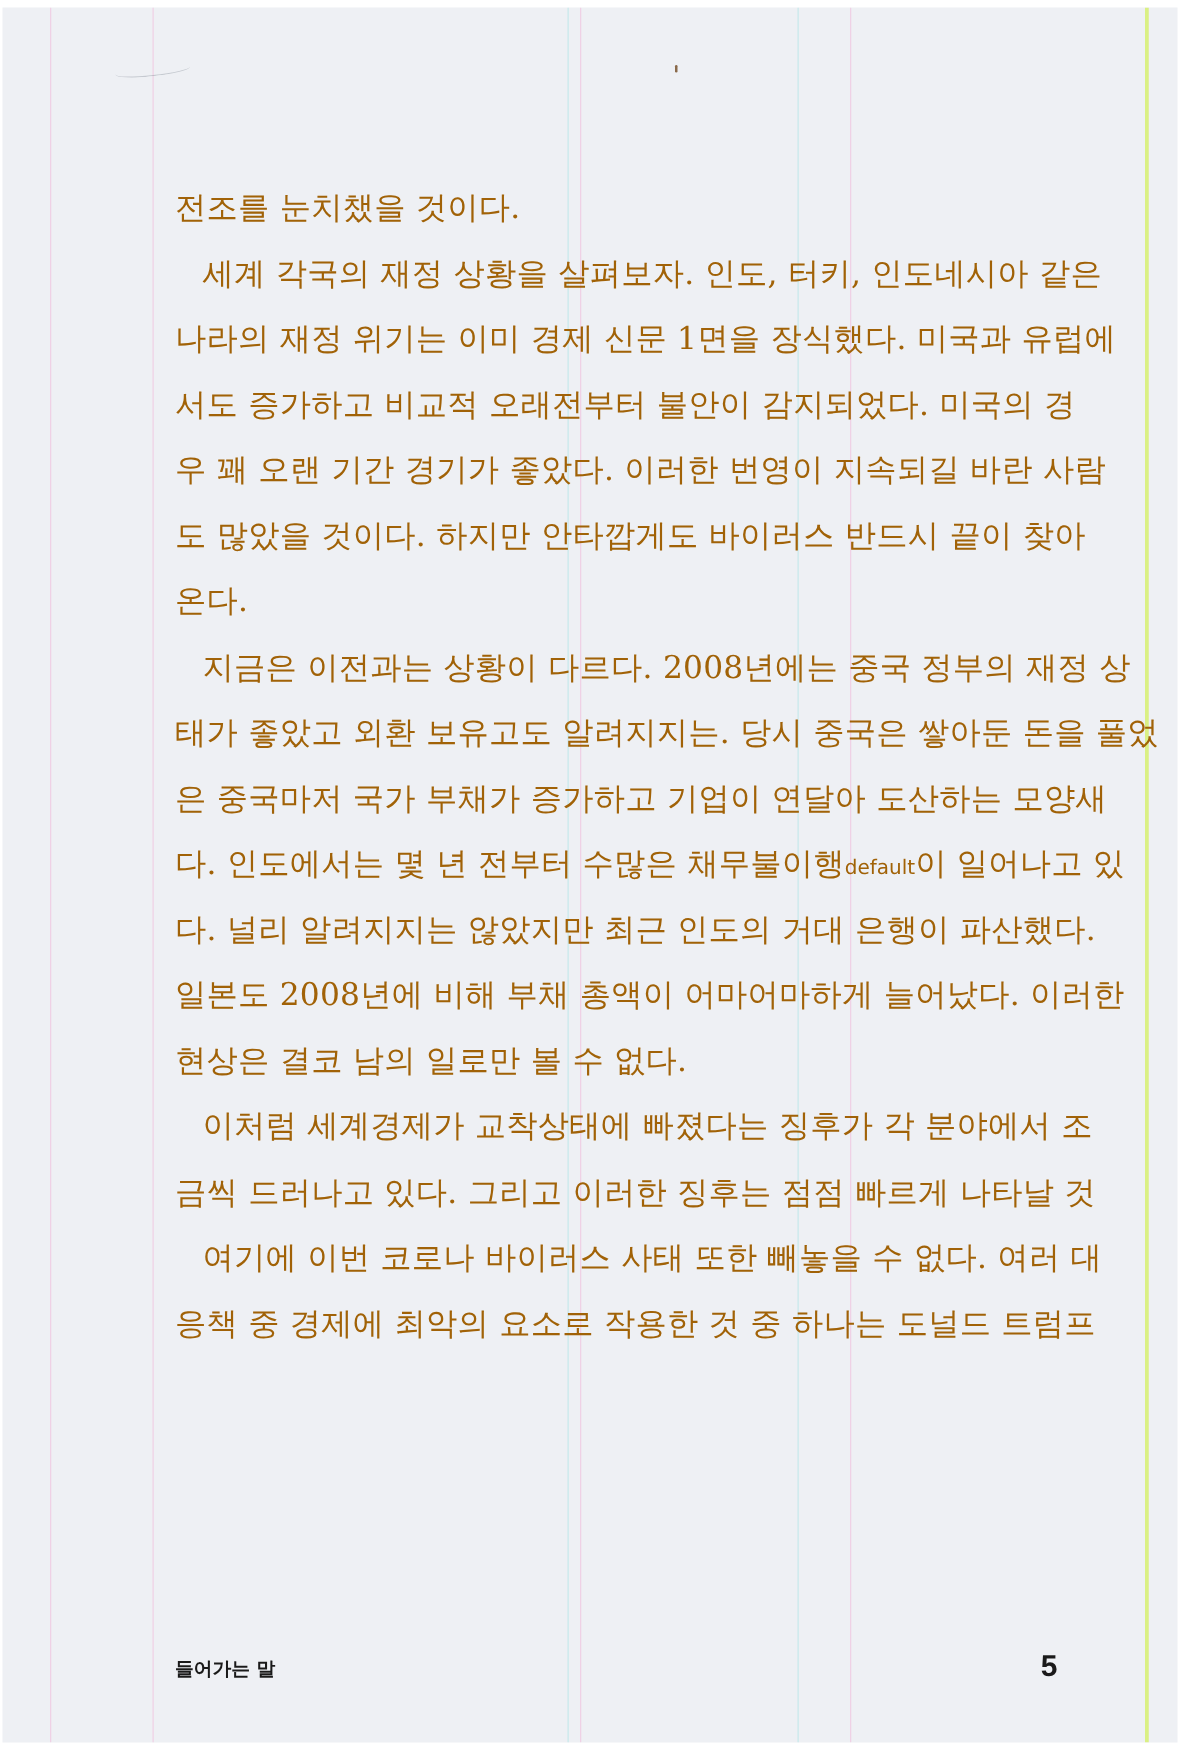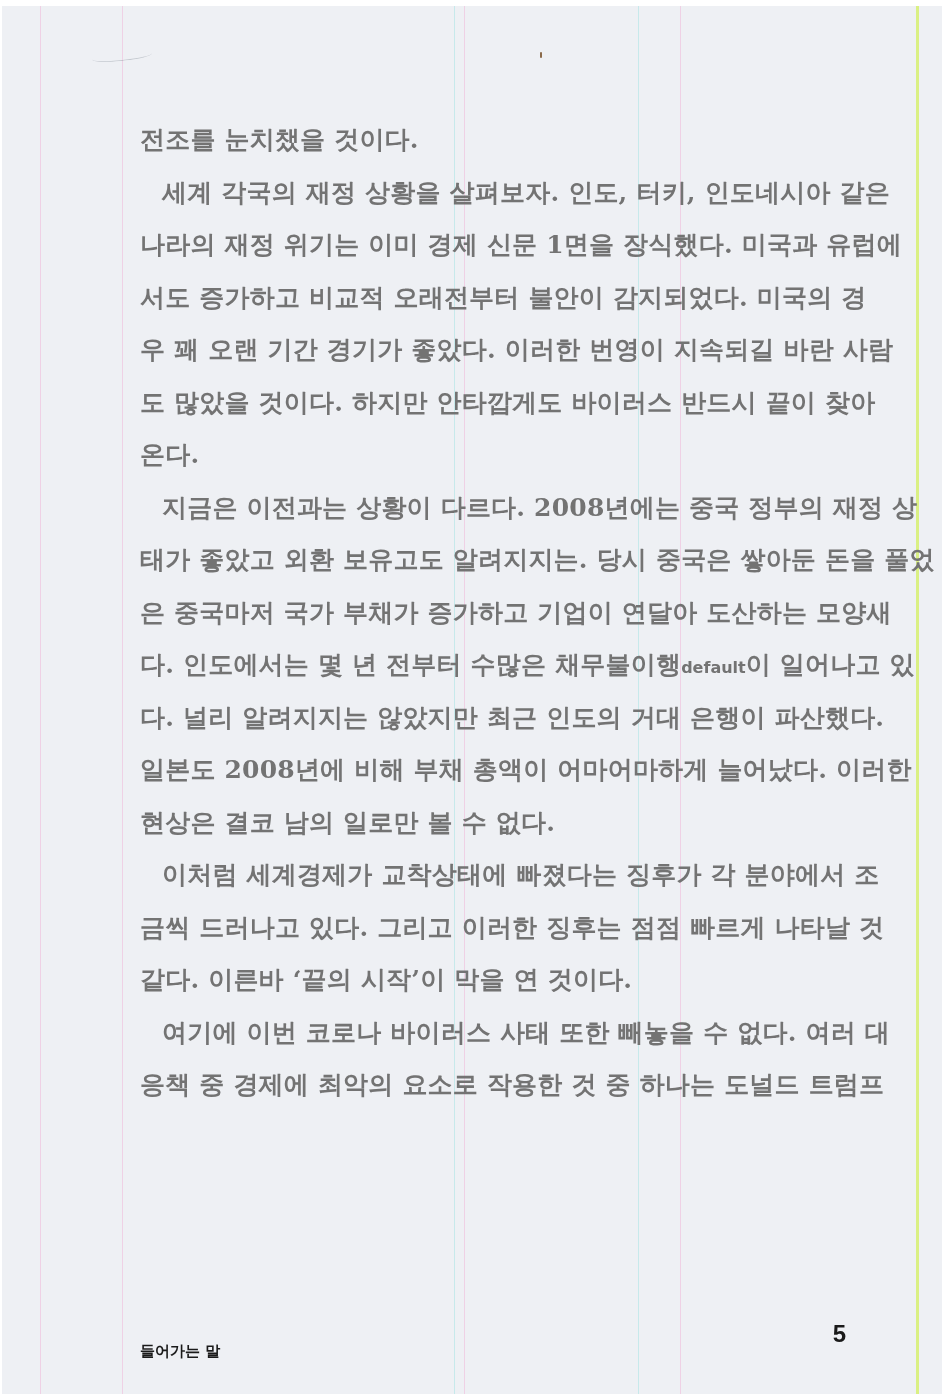--- a/index.html
+++ b/index.html
@@ -47,24 +47,23 @@
       left: 538px;
       top: 46px;
       width: 2px;
       height: 6px;
       background: #8a6a4a;
       border-radius: 1px;
     }
     .body-text {
       position: absolute;
       left: 140px;
-      top: 114px;
+      top: 140px;
       width: 706px;
-      color: #737373;
-      font-weight: bold;
+      color: #a16207;
     }
     .line {
       height: 52.5px;
       line-height: 52.5px;
       font-size: 25px;
       letter-spacing: 0.2px;
       white-space: nowrap;
       text-align: justify;
       text-align-last: justify;
     }
@@ -84,21 +83,21 @@
       position: absolute;
       left: 140px;
       top: 1322px;
       width: 706px;
       height: 30px;
       color: #1a1a1a;
     }
     .footer-title {
       position: absolute;
       left: 0;
-      top: 20px;
+      top: 4px;
       font-family: "DejaVu Sans", "Liberation Sans", sans-serif;
       font-size: 15px;
       font-weight: bold;
     }
     .page-number {
       position: absolute;
       right: 0;
       top: -2px;
       font-family: "Liberation Sans", "DejaVu Sans", sans-serif;
       font-size: 24px;
@@ -134,21 +133,20 @@
   <div class="line indent">지금은 이전과는 상황이 다르다. 2008년에는 중국 정부의 재정 상</div>
   <div class="line">태가 좋았고 외환 보유고도 알려지지는. 당시 중국은 쌓아둔 돈을 풀었</div>
   <div class="line">은 중국마저 국가 부채가 증가하고 기업이 연달아 도산하는 모양새</div>
   <div class="line"><span>다. 인도에서는 몇 년 전부터 수많은 채무불이행</span><span class="gloss">default</span><span>이 일어나고 있</span></div>
   <div class="line">다. 널리 알려지지는 않았지만 최근 인도의 거대 은행이 파산했다.</div>
   <div class="line">일본도 2008년에 비해 부채 총액이 어마어마하게 늘어났다. 이러한</div>
   <div class="line last">현상은 결코 남의 일로만 볼 수 없다.</div>
 
   <div class="line indent">이처럼 세계경제가 교착상태에 빠졌다는 징후가 각 분야에서 조</div>
   <div class="line">금씩 드러나고 있다. 그리고 이러한 징후는 점점 빠르게 나타날 것</div>
-  <div class="line last">같다. 이른바 ‘끝의 시작’이 막을 연 것이다.</div>
 
   <div class="line indent">여기에 이번 코로나 바이러스 사태 또한 빼놓을 수 없다. 여러 대</div>
   <div class="line">응책 중 경제에 최악의 요소로 작용한 것 중 하나는 도널드 트럼프</div>
 </div>
 
 <div class="footer">
   <span class="footer-title">들어가는 말</span>
   <span class="page-number">5</span>
 </div>
 

